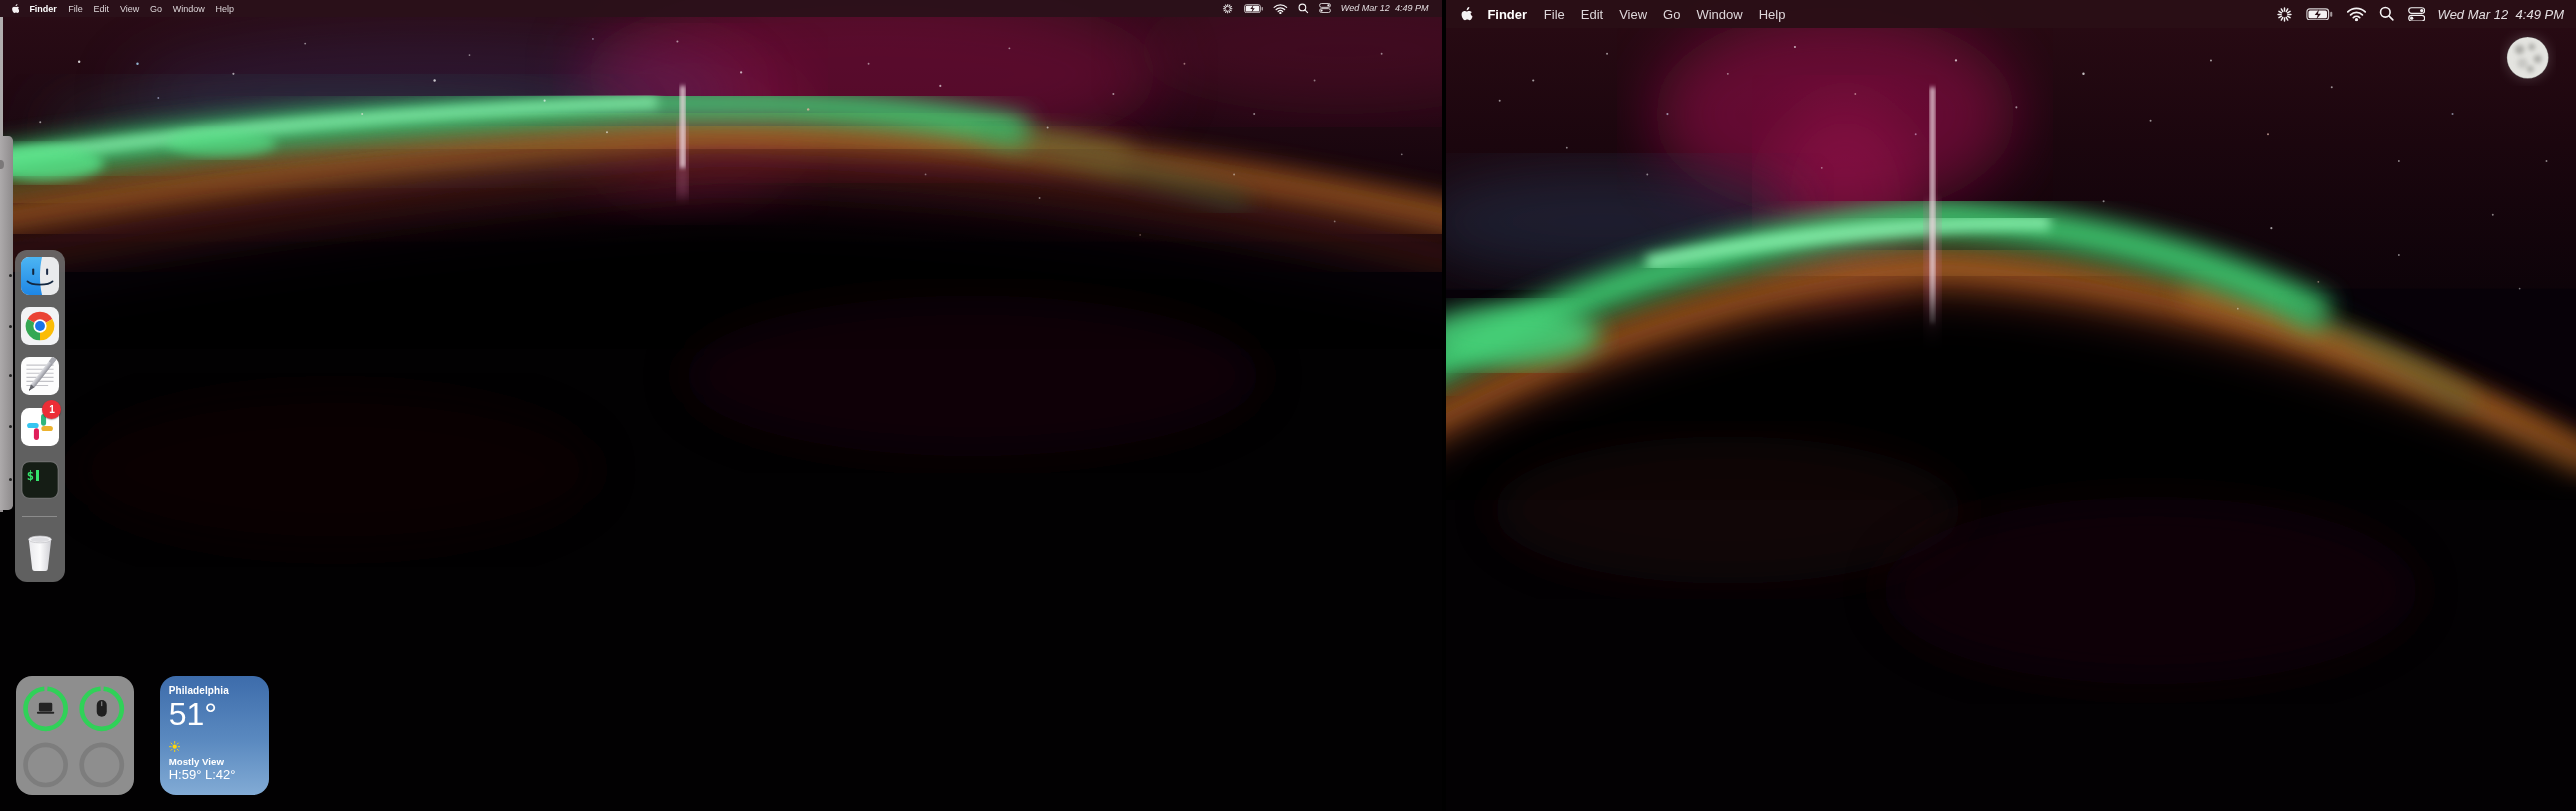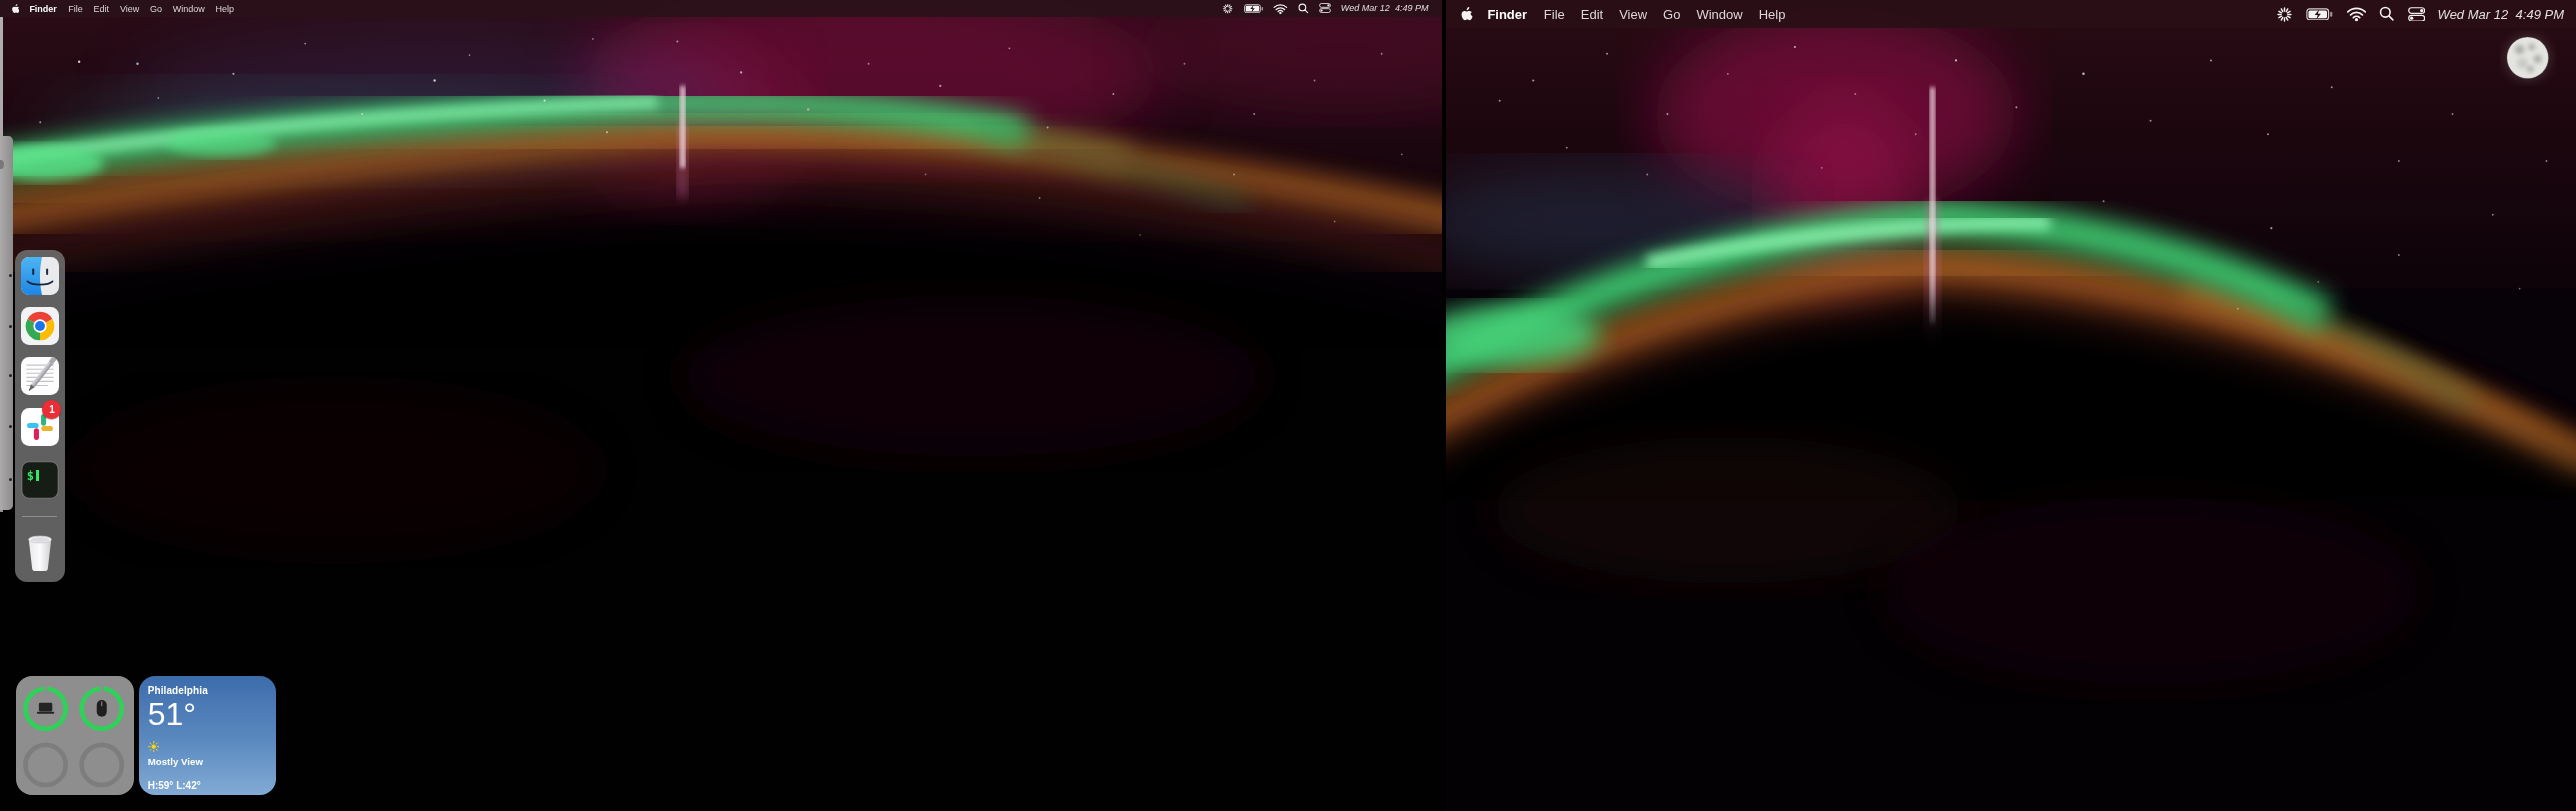--- a/index.html
+++ b/index.html
@@ -70,28 +70,28 @@
   .term-cursor { width:2.7px; height:11.4px; background:#35e66d; margin-left:2px; }
   .run-dot { position:absolute; left:8.7px; width:3.4px; height:3.4px; border-radius:50%;
              background:#232323; z-index:11; }
   .rd-0 { top:274px; } .rd-1 { top:325px; } .rd-2 { top:374px; }
   .rd-3 { top:425px; } .rd-4 { top:478px; }
 
   
   .widget { position:absolute; border-radius:16px; z-index:10; }
   .battery-widget { left:16px; top:676px; width:118px; height:119px;
                     background:#8e8e8e; }
-  .weather-widget { left:139px; top:676px; width:137px; height:119px;
+  .weather-widget { left:160px; top:676px; width:109px; height:119px;
                     background:linear-gradient(180deg,#3d6cab 0%,#5b8ac0 55%,#82abd5 100%);
                     color:#fff; padding:9.4px 8.7px; overflow:hidden; }
   .ww-city { font-size:10px; font-weight:bold; letter-spacing:0.1px; }
   .ww-temp { font-size:32px; font-weight:200; line-height:1.05; margin-top:2px; }
   .ww-sun  { margin-top:8.7px; height:11.4px; display:flex; align-items:center; }
   .ww-cond { font-size:9.7px; font-weight:bold; margin-top:4px; }
-  .ww-hilo { font-size:10px; margin-top:13px; font-weight:700; }
+  .ww-hilo { font-size:13px; margin-top:0; font-weight:400; }
 </style>
 </head>
 <body>
 
 <svg width="0" height="0" style="position:absolute">
   <defs>
     <symbol id="sym-apple" viewBox="0 0 17 20">
       <path d="M13.9 10.6c0-2.3 1.9-3.4 2-3.5-1.1-1.6-2.8-1.8-3.4-1.8-1.4-.1-2.8.8-3.5.8-.7 0-1.8-.8-3-.8C4.4 5.3 2 6.6 2 10c0 2 .8 4.1 1.7 5.5.8 1.2 1.8 2.5 3 2.4 1.2 0 1.7-.8 3.1-.8 1.4 0 1.9.8 3.1.8 1.3 0 2.1-1.2 2.9-2.4.9-1.4 1.3-2.7 1.3-2.8-.1 0-2.5-1-2.5-3.7zM11.6 3.1c.6-.8 1.1-1.9 1-3.1-.9 0-2.1.6-2.7 1.4-.6.7-1.1 1.9-1 3 1 .1 2-.5 2.7-1.3z"></path>
     </symbol>
     <symbol id="sym-bloom" viewBox="0 0 28 28">

